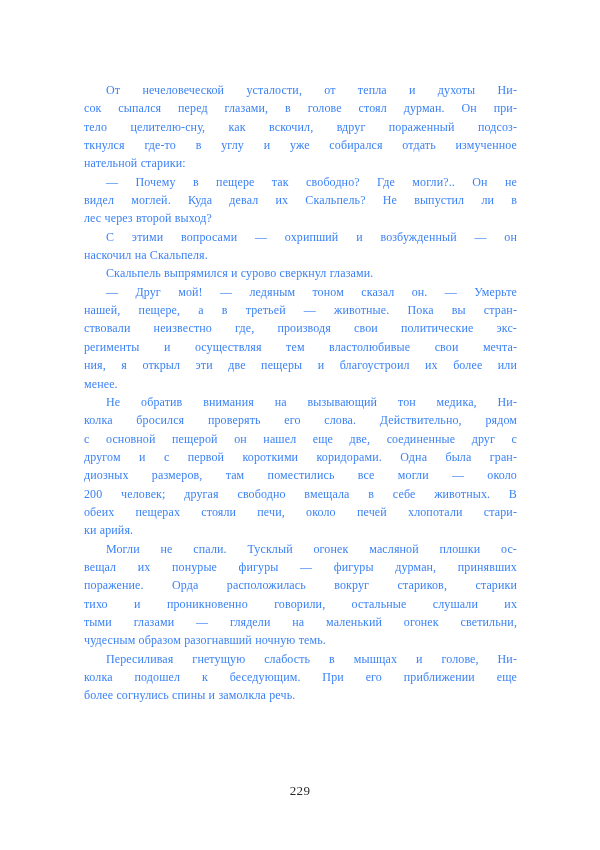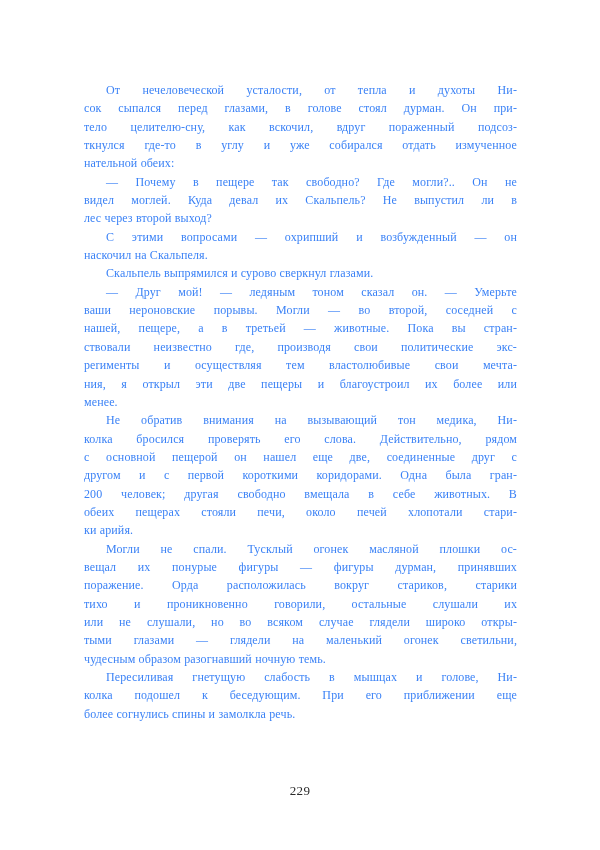--- a/index.html
+++ b/index.html
@@ -81,58 +81,57 @@
 
 <div class="page">
 
   <div class="textblock">
 
     <p class="para">
         <span class="ln indent loose">От нечеловеческой усталости, от тепла и духоты Ни-</span>
         <span class="ln">сок сыпался перед глазами, в голове стоял дурман. Он при-</span>
         <span class="ln">тело целителю-сну, как вскочил, вдруг пораженный подсоз-</span>
         <span class="ln">ткнулся где-то в углу и уже собирался отдать измученное</span>
-        <span class="ln last">нательной обеих:</span>
+        <span class="ln last">нательной старики:</span>
       </p>
     <p class="para">
         <span class="ln indent loose">— Почему в пещере так свободно? Где могли?.. Он не</span>
         <span class="ln">видел моглей. Куда девал их Скальпель? Не выпустил ли в</span>
         <span class="ln last">лес через второй выход?</span>
       </p>
     <p class="para">
         <span class="ln indent loose">С этими вопросами — охрипший и возбужденный — он</span>
         <span class="ln last">наскочил на Скальпеля.</span>
       </p>
     <p class="para">
         <span class="ln indent last">Скальпель выпрямился и сурово сверкнул глазами.</span>
       </p>
     <p class="para">
         <span class="ln indent loose">— Друг мой! — ледяным тоном сказал он. — Умерьте</span>
-        <span class="ln">ваши нероновские порывы. Могли — во второй, соседней с</span>
         <span class="ln">нашей, пещере, а в третьей — животные. Пока вы стран-</span>
         <span class="ln">ствовали неизвестно где, производя свои политические экс-</span>
         <span class="ln">perименты и осуществляя тем властолюбивые свои мечта-</span>
         <span class="ln">ния, я открыл эти две пещеры и благоустроил их более или</span>
         <span class="ln last">менее.</span>
       </p>
     <p class="para">
         <span class="ln indent loose">Не обратив внимания на вызывающий тон медика, Ни-</span>
         <span class="ln">колка бросился проверять его слова. Действительно, рядом</span>
         <span class="ln">с основной пещерой он нашел еще две, соединенные друг с</span>
         <span class="ln">другом и с первой короткими коридорами. Одна была гран-</span>
+        <span class="ln loose">диозных размеров, там поместились все могли — около</span>
         <span class="ln">200 человек; другая свободно вмещала в себе животных. В</span>
         <span class="ln">обеих пещерах стояли печи, около печей хлопотали стари-</span>
         <span class="ln last">ки арийя.</span>
       </p>
     <p class="para">
         <span class="ln indent loose">Могли не спали. Тусклый огонек масляной плошки ос-</span>
         <span class="ln loose">вещал их понурые фигуры — фигуры дурман, принявших</span>
         <span class="ln">поражение. Орда расположилась вокруг стариков, старики</span>
         <span class="ln loose">тихо и проникновенно говорили, остальные слушали их</span>
-        <span class="ln">или не слушали, но во всяком случае глядели широко откры-</span>
         <span class="ln">тыми глазами — глядели на маленький огонек светильни,</span>
         <span class="ln last">чудесным образом разогнавший ночную темь.</span>
       </p>
     <p class="para">
         <span class="ln indent">Пересиливая гнетущую слабость в мышцах и голове, Ни-</span>
         <span class="ln loose">колка подошел к беседующим. При его приближении еще</span>
         <span class="ln last">более согнулись спины и замолкла речь.</span>
       </p>
 
   </div>

